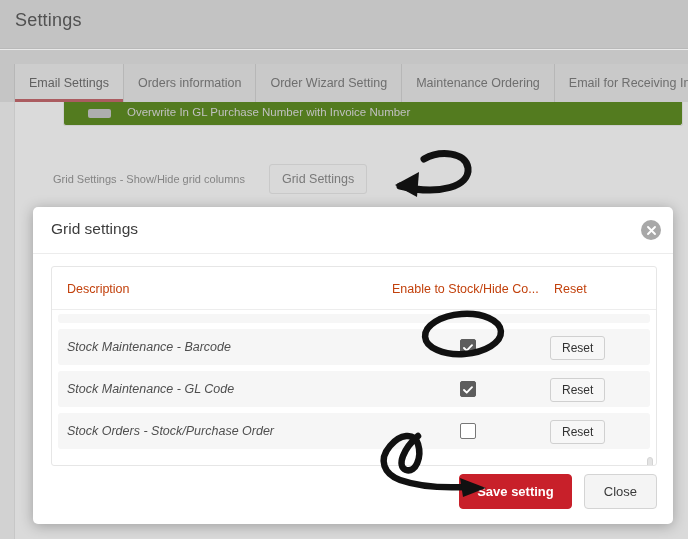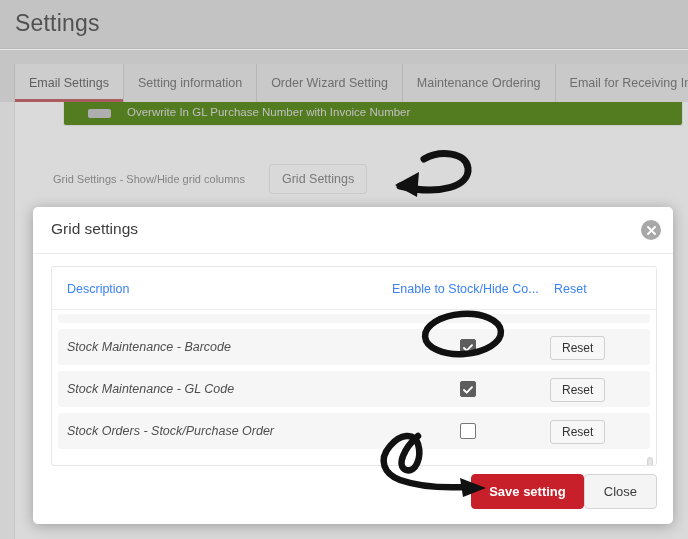--- a/index.html
+++ b/index.html
@@ -19,21 +19,21 @@
 
   
   .page-header {
     position: absolute; left: 0; top: 0;
     width: 688px; height: 49px;
     background: #d2d2d2;
     border-bottom: 1px solid #c6c6c6;
   }
   .page-title {
     position: absolute; left: 15px; top: 10px;
-    font-size: 23px; color: #4a4a4a; letter-spacing: .2px; text-align: center;
+    font-size: 18px; color: #4a4a4a; letter-spacing: .2px; text-align: center;
   }
 
   
   .tabbar {
     position: absolute; left: 0; top: 50px;
     width: 688px; height: 52px;
     background: #d4d4d4;
   }
   .tabs {
     position: absolute; left: 14px; top: 14px;
@@ -153,21 +153,21 @@
     overflow: hidden;
     background: #fff;
   }
   .table-head {
     position: relative;
     height: 43px;
     border-bottom: 1px solid #ededed;
   }
   .th {
     position: absolute; top: 15px;
-    font-size: 12.5px; color: #3b82f6;
+    font-size: 12.5px; color: #c2410c;
   }
   .th-desc { left: 15px; }
   .th-enable { left: 340px; }
   .th-reset { left: 502px; }
 
   .rows { position: relative; padding: 4px 6px 0 6px; }
   .row {
     position: relative;
     height: 36px;
     background: #f6f6f6;
@@ -217,21 +217,21 @@
     border-radius: 3px;
     cursor: pointer;
   }
 
   .modal-footer {
     position: relative;
     height: 58px;
   }
   .footer-btns {
     position: absolute; right: 16px; top: 8px;
-    display: flex; align-items: center;
+    display: flex; gap: 12px; align-items: center;
   }
   .btn-save {
     font-size: 13px; color: #ffffff; font-weight: bold;
     background: #c8202a;
     border: 1px solid #c8202a;
     border-radius: 4px;
     padding: 9px 17px;
     cursor: pointer;
   }
   .btn-close {
@@ -258,21 +258,21 @@
   <div class="page-header">
     <div class="page-title">Settings</div>
   </div>
 
   <div class="tabbar">
     <div class="tabs">
       <div class="tab active">
         <span>Email Settings</span>
       </div>
       <div class="tab">
-        <span>Setting information</span>
+        <span>Orders information</span>
       </div>
       <div class="tab">
         <span>Order Wizard Setting</span>
       </div>
       <div class="tab">
         <span>Maintenance Ordering</span>
       </div>
       <div class="tab">
         <span>Email for Receiving Invoice</span>
       </div>

